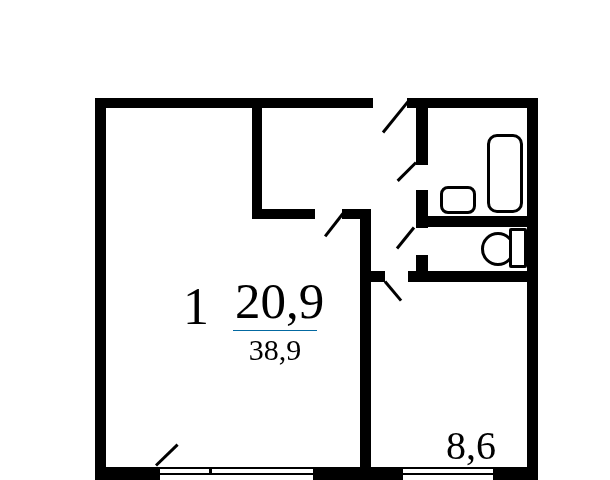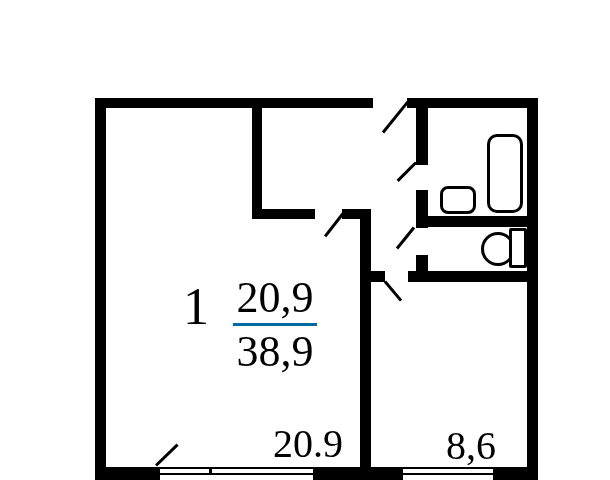--- a/index.html
+++ b/index.html
@@ -7,22 +7,22 @@
     position:relative;width:610px;height:480px;background:#ffffff;overflow:hidden;
     font-family:"Liberation Serif","DejaVu Serif",serif;
   }
   .wall{position:absolute;background:#000;}
   .leaf{position:absolute;height:3px;background:#000;transform-origin:left center;}
   .window{position:absolute;height:4px;background:#fff;border-top:2px solid #000;border-bottom:2px solid #000;}
   .mullion{position:absolute;width:3px;height:8px;background:#000;}
   .fixture{position:absolute;border:3px solid #000;background:#fff;box-sizing:border-box;}
   .label{position:absolute;color:#000;line-height:1;white-space:nowrap;}
   .fraction{position:absolute;text-align:center;}
-  .fraction .num{display:block;font-size:44px;line-height:1;padding:0 2px 3px 2px;border-bottom:3px solid #0369a1;}
-  .fraction .den{display:block;font-size:44px;line-height:1;padding-top:4px;text-align:center;}
+  .fraction .num{display:block;font-size:51px;line-height:1;padding:0 2px 3px 2px;border-bottom:1px solid #0369a1;}
+  .fraction .den{display:block;font-size:30px;line-height:1;padding-top:4px;text-align:center;}
   .watermark{
     position:absolute;left:230px;top:212px;font-size:64px;line-height:1;font-weight:bold;
     font-family:"Liberation Sans","DejaVu Sans",sans-serif;
     color:rgba(180,180,180,0.55);letter-spacing:2px;z-index:30;pointer-events:none;
   }
   .z-text{z-index:20;}
 </style>
 </head>
 <body>
 
@@ -63,18 +63,17 @@
   <div class="fixture" style="left:481px;top:232px;width:34px;height:34px;border-radius:50%;"></div>
   <div class="fixture" style="left:509px;top:228px;width:18px;height:40px;border-radius:2px;"></div>
 
   <div class="label z-text" style="left:183px;top:281px;font-size:52px;">1</div>
 
   <div class="fraction z-text" style="left:233px;top:276px;width:84px;">
     <span class="num">20,9</span>
     <span class="den">38,9</span>
   </div>
 
-  <div class="label z-text" style="left:273px;top:424px;font-size:40px;">20.9</div>
 
   <div class="label z-text" style="left:446px;top:426px;font-size:40px;">8,6</div>
 
 
 </div>
 
 </body></html>

